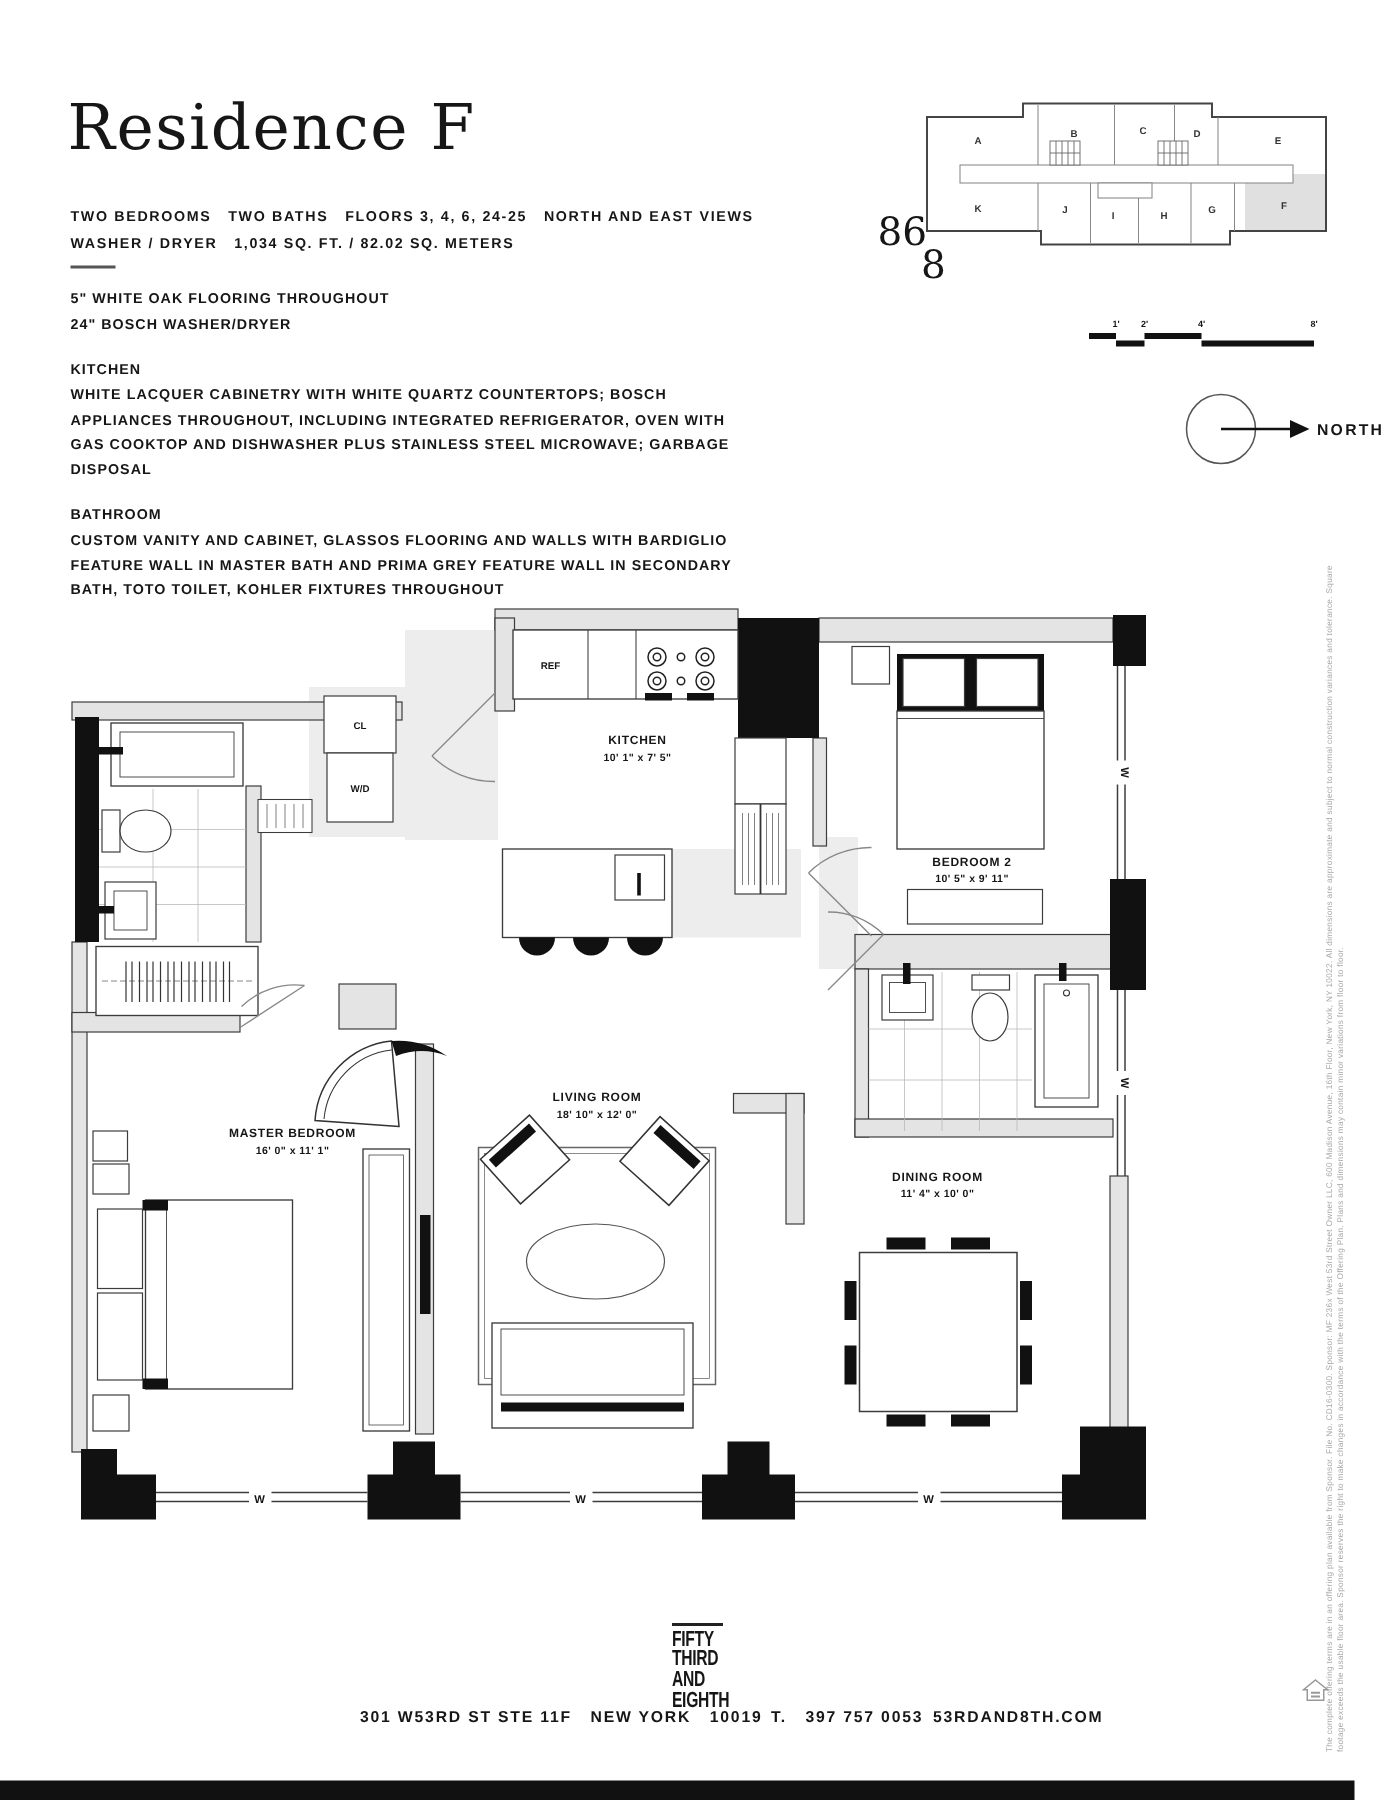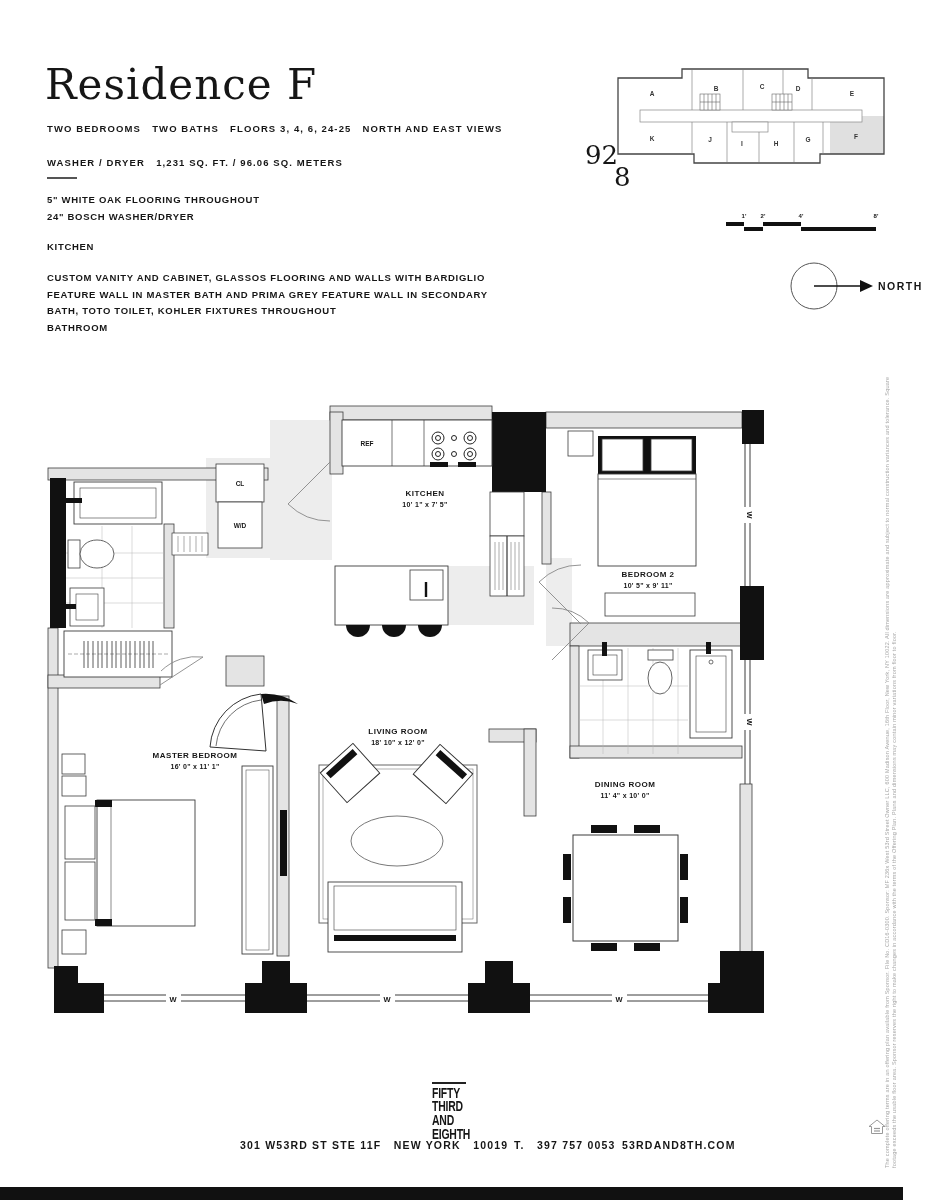--- a/index.html
+++ b/index.html
@@ -15,57 +15,58 @@
   .kp-street{position:absolute;font-size:26px;color:#161616;}
   #keyplan-svg{position:absolute;left:612px;top:62px;}
   #scalebar-svg{position:absolute;left:726px;top:210px;}
   #north-svg{position:absolute;left:788px;top:252px;}
   #plan-svg{position:absolute;left:40px;top:398px;}
   #disclaimer{position:absolute;left:884px;top:1168px;width:792px;height:14px;
               transform:rotate(-90deg);transform-origin:top left;
               font-size:5.5px;line-height:7px;letter-spacing:.2px;color:#a8a8a8;}
   #eho-svg{position:absolute;left:868px;top:1118px;}
   .footer-text{position:absolute;top:1139px;font-size:10.5px;font-weight:700;letter-spacing:1.2px;color:#161616;white-space:pre;}
-  #logo{position:absolute;left:432px;top:1082px;}
+  #logo{position:absolute;left:448px;top:1082px;}
   #logo .logo-rule{width:34px;height:1.5px;background:#222;margin-bottom:3px;}
   #logo .logo-lines{font-size:14.5px;font-weight:700;line-height:.95;letter-spacing:-.3px;
                     transform:scaleX(.72);transform-origin:left top;color:#161616;}
   #bottom-bar{position:absolute;left:0;top:1187px;width:903px;height:13px;background:#111;}
   svg text{font-family:"Liberation Sans",sans-serif;}
   .room-name{font-size:8px;font-weight:700;letter-spacing:.5px;fill:#161616;}
   .room-dims{font-size:7px;font-weight:700;letter-spacing:.3px;fill:#161616;}
   .tiny-label{font-size:6.5px;font-weight:700;fill:#161616;}
   .w-label{font-size:7.5px;font-weight:700;fill:#161616;}
   .kp-letter{font-size:6.5px;font-weight:700;fill:#333;}
 </style>
 </head>
 <body>
 
 <div id="page">
 
   <div id="title" class="serif">Residence F</div>
-  <div class="specline" style="top:123px;">TWO BEDROOMS   TWO BATHS   FLOORS 3, 4, 6, 24-25   NORTH AND EAST VIEWS</div>
-  <div class="specline" style="top:157px;">WASHER / DRYER   1,231 SQ. FT. / 96.06 SQ. METERS</div>
+  <div class="specline" style="top:139px;">TWO BEDROOMS   TWO BATHS   FLOORS 3, 4, 6, 24-25   NORTH AND EAST VIEWS</div>
+  <div class="specline" style="top:157px;">WASHER / DRYER   1,034 SQ. FT. / 82.02 SQ. METERS</div>
   <div id="rule"></div>
 
   <div id="features">
     <div class="blk">
       <div>5" WHITE OAK FLOORING THROUGHOUT</div>
       <div>24" BOSCH WASHER/DRYER</div>
     </div>
     <div class="blk">
       <div>KITCHEN</div>
+      <div>WHITE LACQUER CABINETRY WITH WHITE QUARTZ COUNTERTOPS; BOSCH APPLIANCES THROUGHOUT, INCLUDING INTEGRATED REFRIGERATOR, OVEN WITH GAS COOKTOP AND DISHWASHER PLUS STAINLESS STEEL MICROWAVE; GARBAGE DISPOSAL</div>
     </div>
     <div class="blk">
+      <div>BATHROOM</div>
       <div>CUSTOM VANITY AND CABINET, GLASSOS FLOORING AND WALLS WITH BARDIGLIO FEATURE WALL IN MASTER BATH AND PRIMA GREY FEATURE WALL IN SECONDARY BATH, TOTO TOILET, KOHLER FIXTURES THROUGHOUT</div>
-      <div>BATHROOM</div>
     </div>
   </div>
 
-  <div class="kp-street serif" style="left:585px;top:140px;">92</div>
+  <div class="kp-street serif" style="left:585px;top:140px;">86</div>
   <div class="kp-street serif" style="left:614px;top:162px;">8</div>
 
   <svg id="keyplan-svg" width="278" height="112" viewBox="0 0 278 112">
     <rect x="218" y="54" width="54" height="38" fill="#e0e0e0"></rect>
     <path d="M6,16 L70,16 L70,7 L196,7 L196,16 L272,16 L272,92 L208,92 L208,101 L82,101 L82,92 L6,92 Z" fill="none" stroke="#444" stroke-width="1.3"></path>
     <g stroke="#888" stroke-width=".7">
       <line x1="80" y1="8" x2="80" y2="48"></line>
         <line x1="131" y1="8" x2="131" y2="48"></line>
       <line x1="171" y1="8" x2="171" y2="48"></line>
         <line x1="200" y1="16" x2="200" y2="48"></line>

